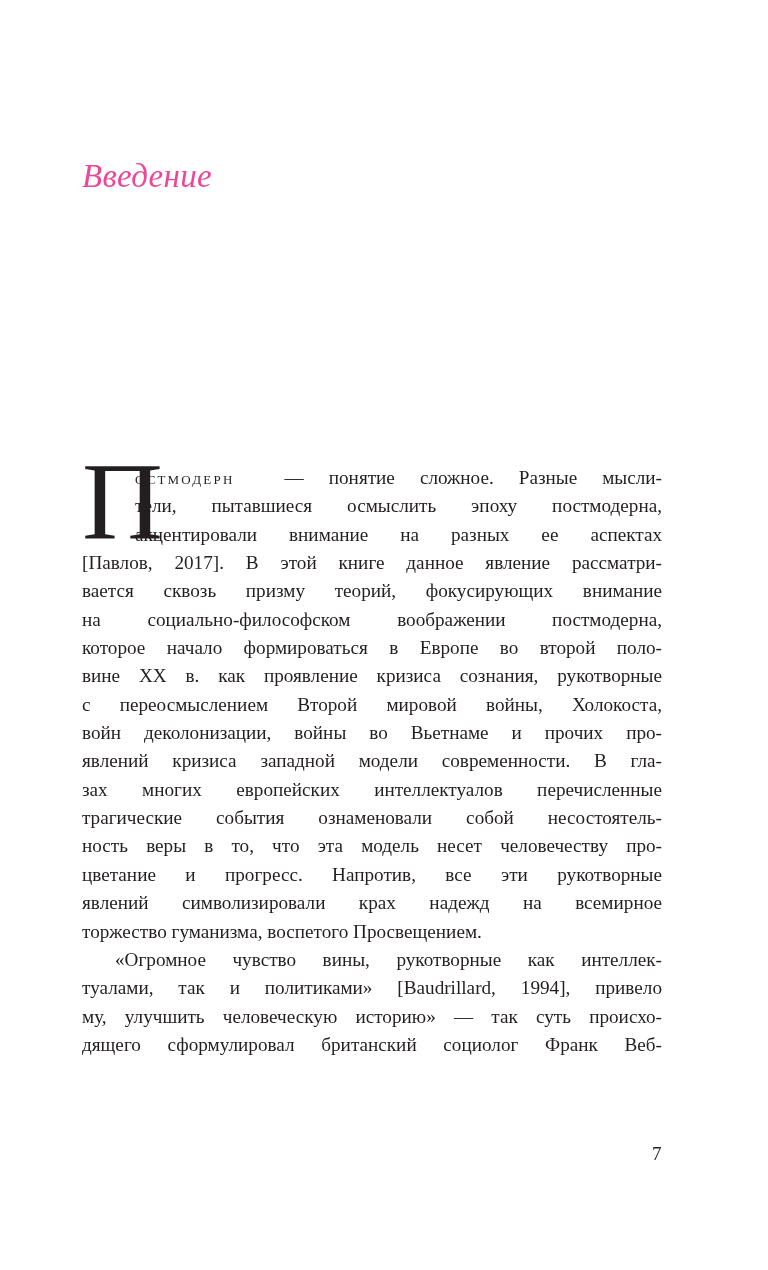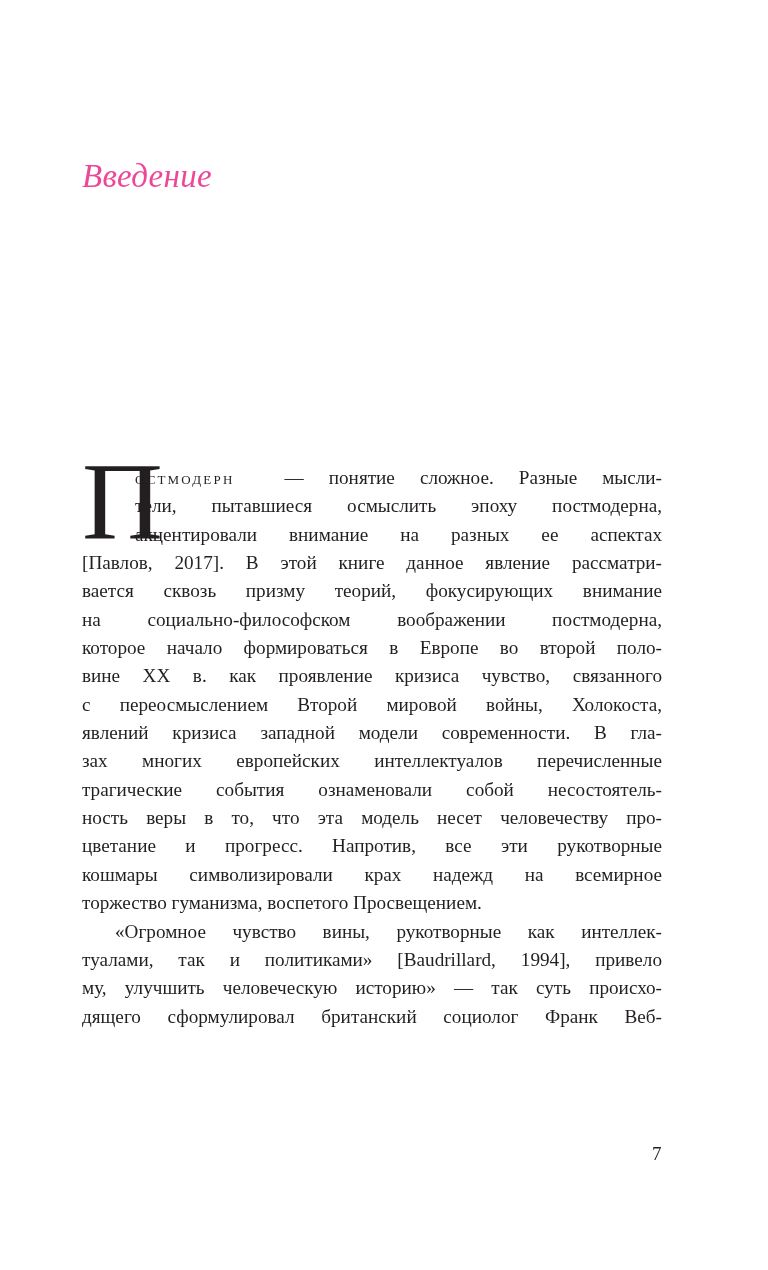--- a/index.html
+++ b/index.html
@@ -29,28 +29,29 @@
 </div>
 
 <div class="body-text">
   <div class="line dropped"><span class="smallcaps">остмодерн</span>&nbsp; <span>— понятие сложное. Разные мысли-</span></div>
   <div class="line dropped">тели, пытавшиеся осмыслить эпоху постмодерна,</div>
   <div class="line dropped">акцентировали внимание на разных ее аспектах</div>
   <div class="line">[Павлов, 2017]. В этой книге данное явление рассматри-</div>
   <div class="line">вается сквозь призму теорий, фокусирующих внимание</div>
   <div class="line">на социально-философском воображении постмодерна,</div>
   <div class="line">которое начало формироваться в Европе во второй поло-</div>
-  <div class="line">вине XX в. как проявление кризиса чувство, связанного</div>
+  <div class="line">вине XX в. как проявление кризиса сознания, рукотворные</div>
   <div class="line">с переосмыслением Второй мировой войны, Холокоста,</div>
+  <div class="line">войн деколонизации, войны во Вьетнаме и прочих про-</div>
   <div class="line">явлений кризиса западной модели современности. В гла-</div>
   <div class="line">зах многих европейских интеллектуалов перечисленные</div>
   <div class="line">трагические события ознаменовали собой несостоятель-</div>
   <div class="line">ность веры в то, что эта модель несет человечеству про-</div>
   <div class="line">цветание и прогресс. Напротив, все эти рукотворные</div>
-  <div class="line">кошмары символизировали крах надежд на всемирное</div>
+  <div class="line">явлений символизировали крах надежд на всемирное</div>
   <div class="line last">торжество гуманизма, воспетого Просвещением.</div>
 
   <div class="line indent">«Огромное чувство вины, рукотворные как интеллек-</div>
   <div class="line">туалами, так и политиками» [Baudrillard, 1994], привело</div>
   <div class="line">му, улучшить человеческую историю» — так суть происхо-</div>
   <div class="line">дящего сформулировал британский социолог Франк Веб-</div>
 </div>
 
 <div class="page-num">7</div>
 

